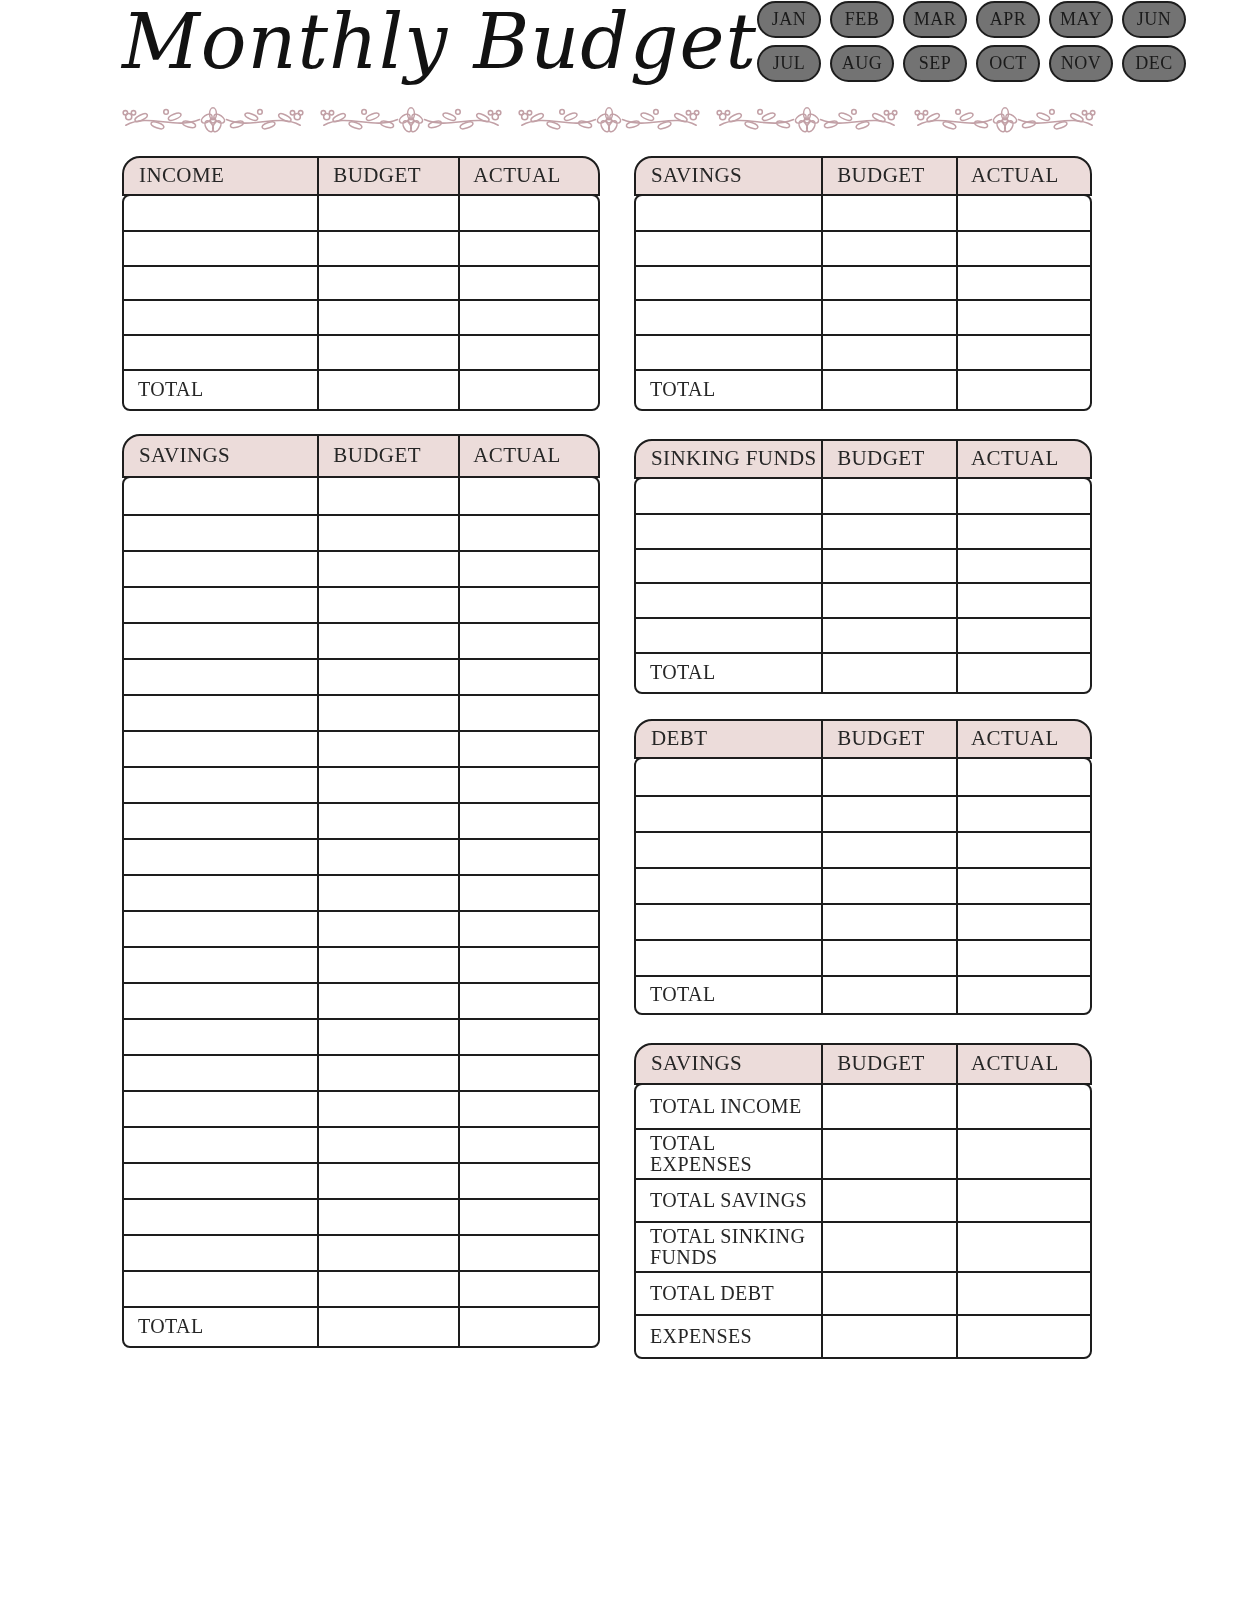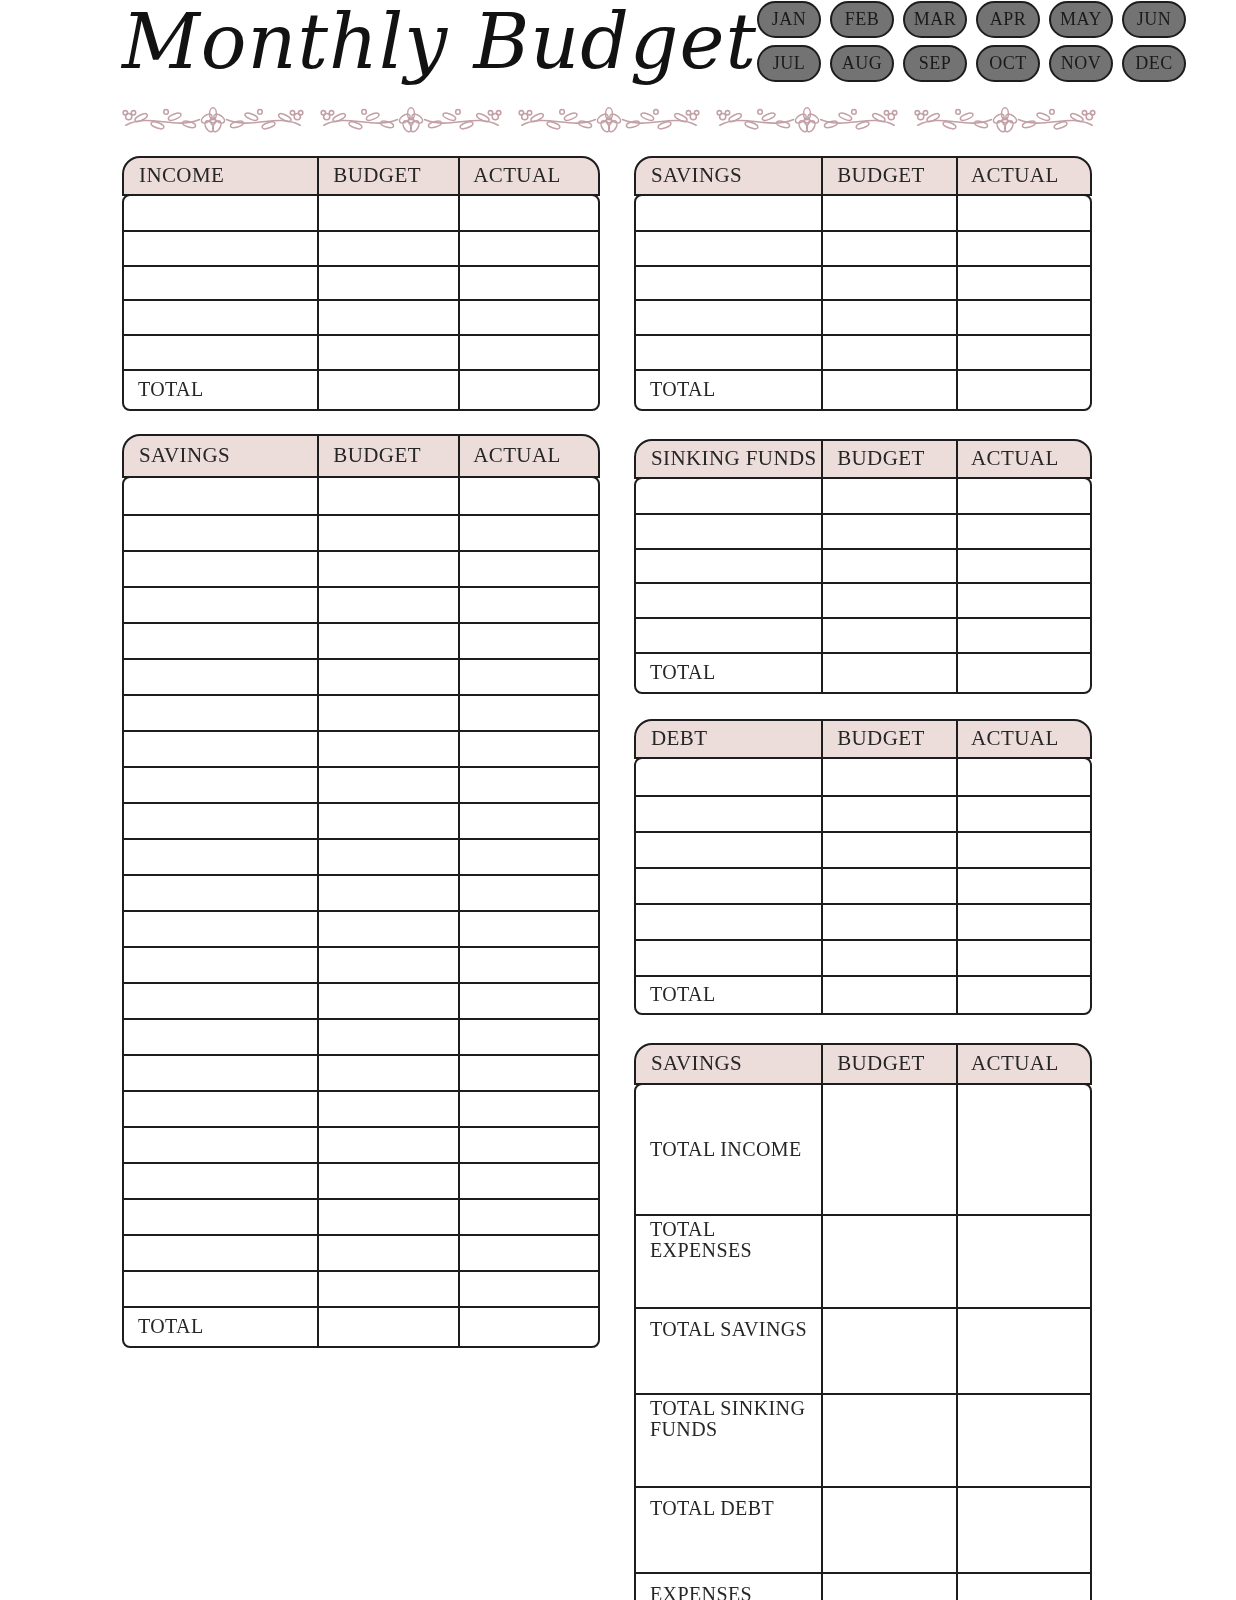--- a/index.html
+++ b/index.html
@@ -50,21 +50,21 @@
   .bt-c3{width:29.5%;}
   .bt-body{
     border:2px solid var(--table-border);border-radius:8px;margin-top:-2px;
     background:#fff;overflow:hidden;position:relative;
   }
   .bt-row{height:var(--row,36px);border-top:2px solid var(--table-border);box-sizing:border-box;}
   .bt-body .bt-row:first-child{border-top:none;}
   .bt-total{height:var(--tot,40px);}
   .bt-labeled{display:flex;align-items:center;padding-left:14px;}
   .bt-label{font-size:20px;letter-spacing:.4px;line-height:1.05;width:calc(41% - 22px);}
-  .bt-summary .bt-labeled{height:auto;min-height:var(--row);padding-top:3px;padding-bottom:3px;margin-top:43px;}
+  .bt-summary .bt-labeled{height:auto;min-height:var(--row);padding-top:3px;padding-bottom:3px;}
   .vline{position:absolute;top:2px;bottom:2px;width:2px;background:var(--table-border);z-index:2;}
   .vline.v1{left:calc(41% - 1px);}
   .vline.v2{left:calc(70.5% - 1px);}
 </style>
 </head>
 <body>
 
 <svg class="defs-svg" aria-hidden="true">
   <defs>
     <g id="floral" stroke="currentColor" stroke-width="1.6" fill="none" stroke-linecap="round">

